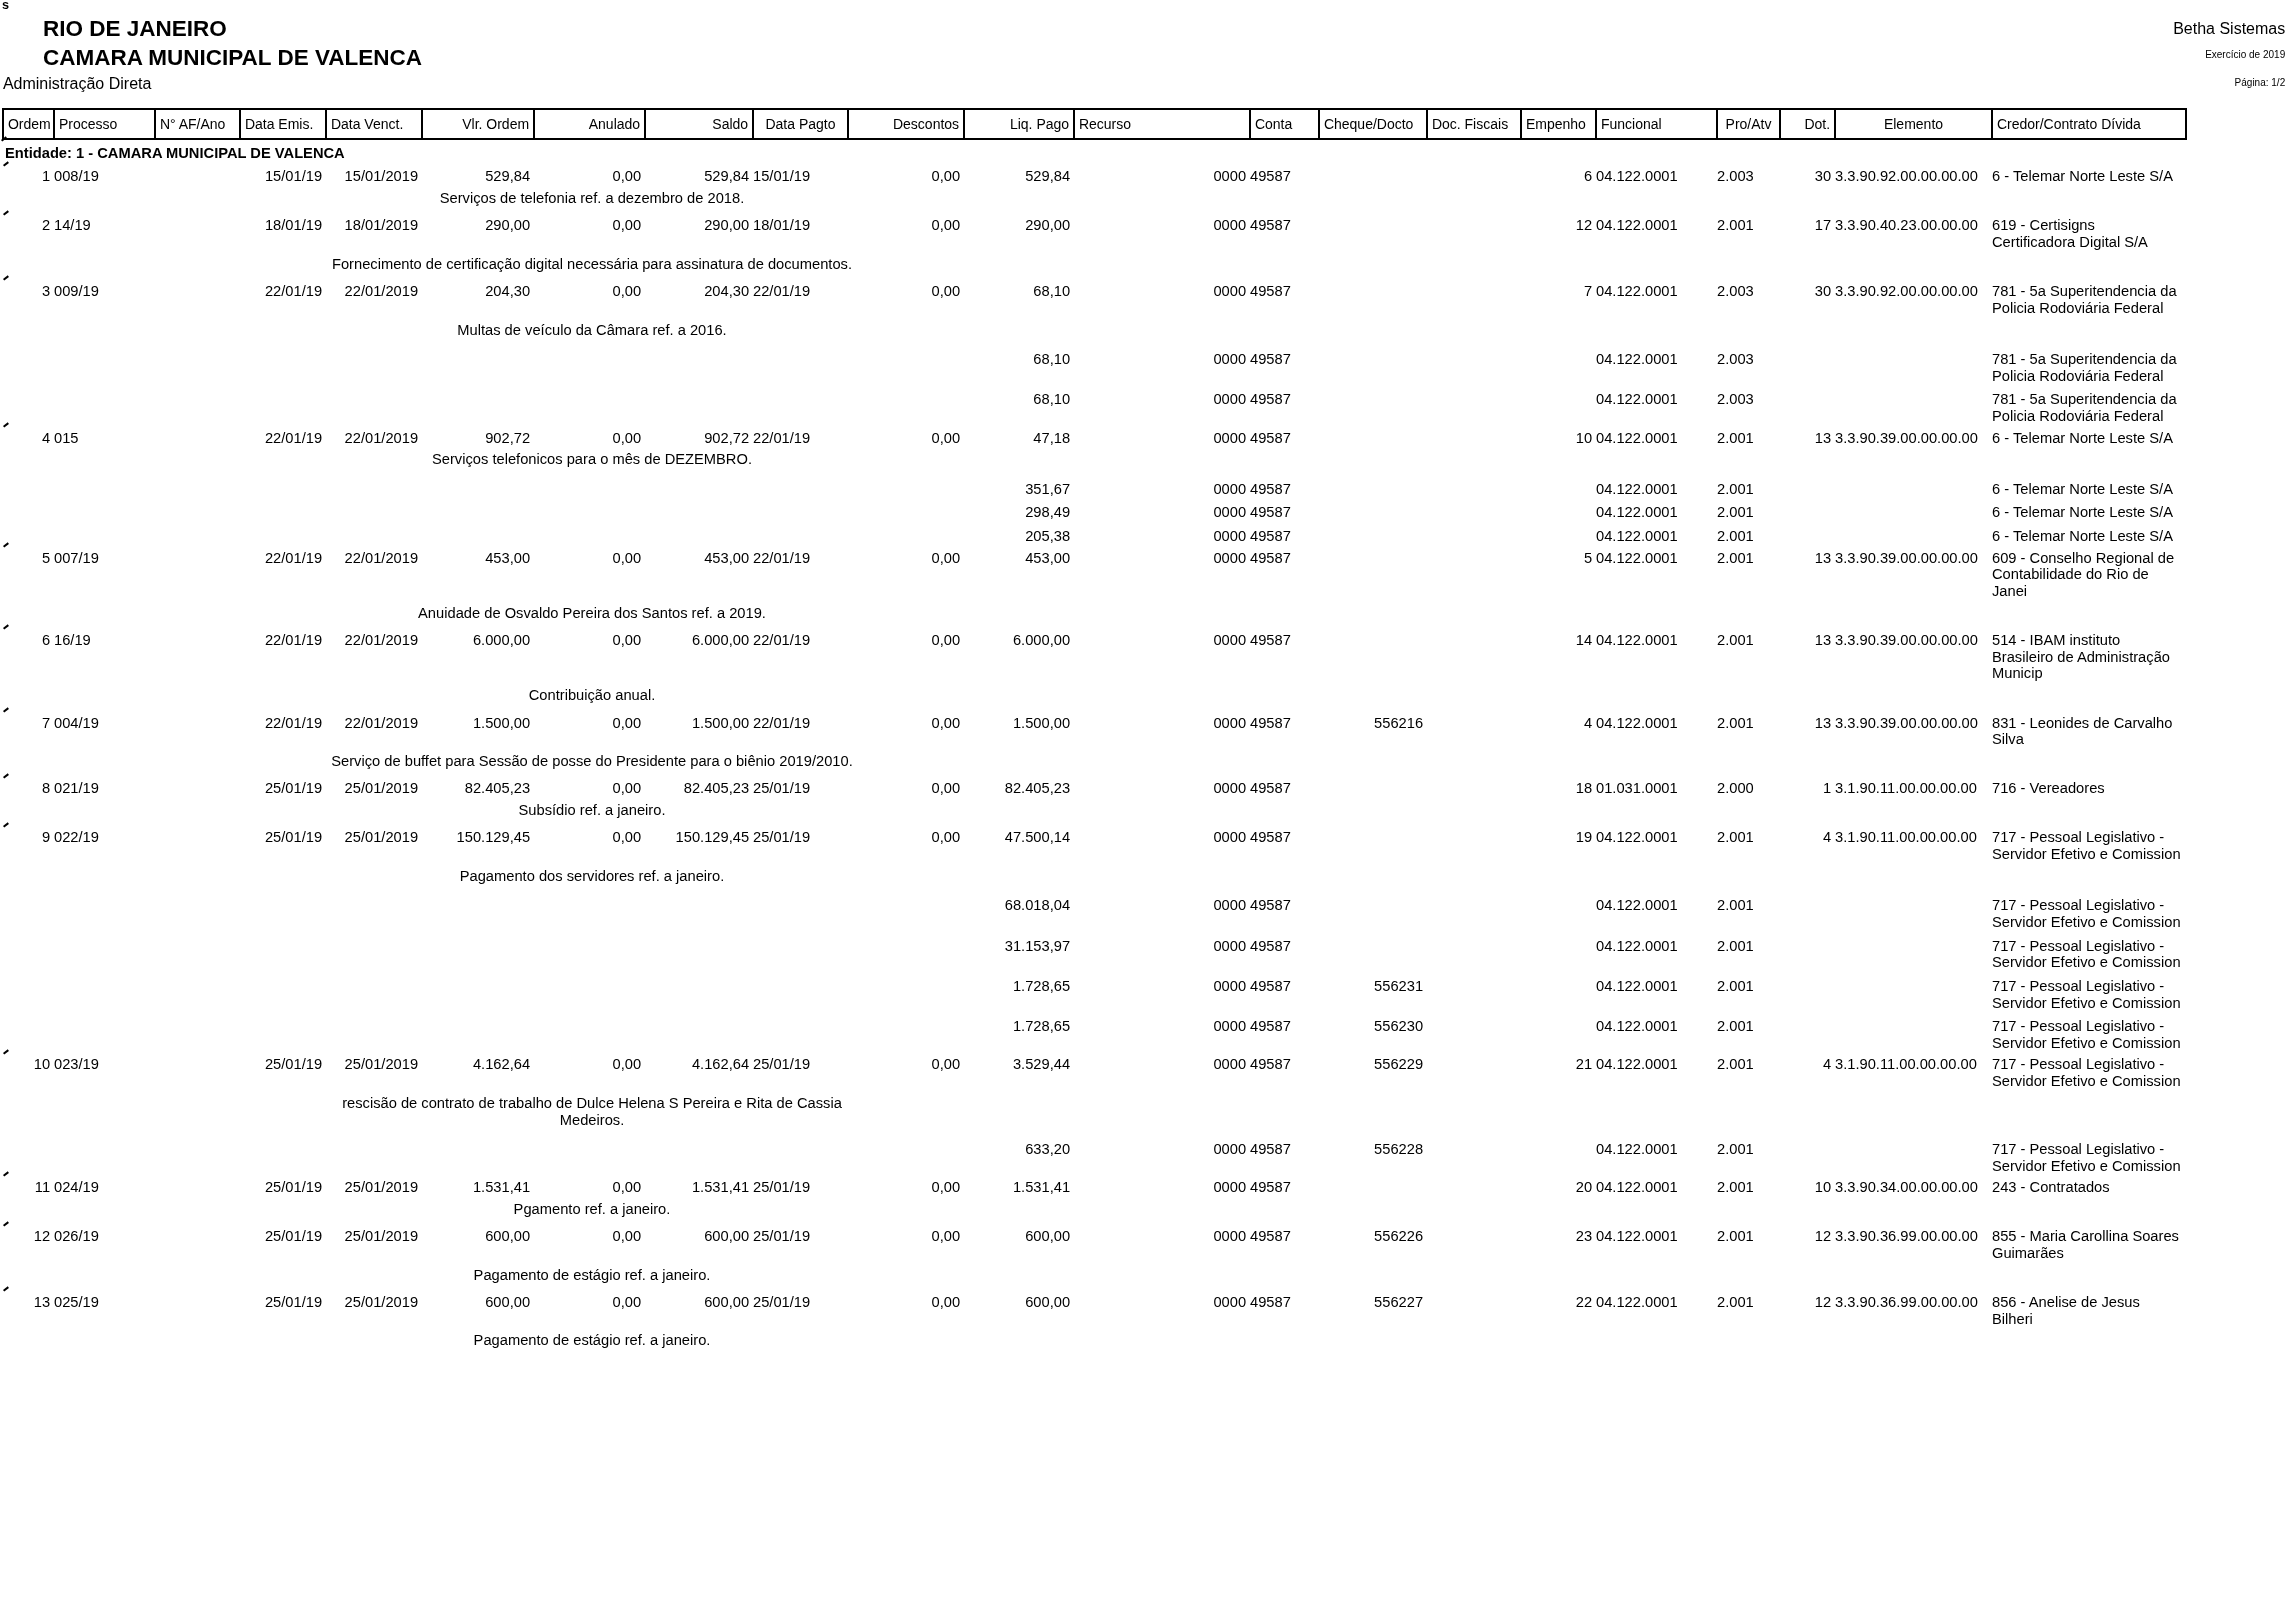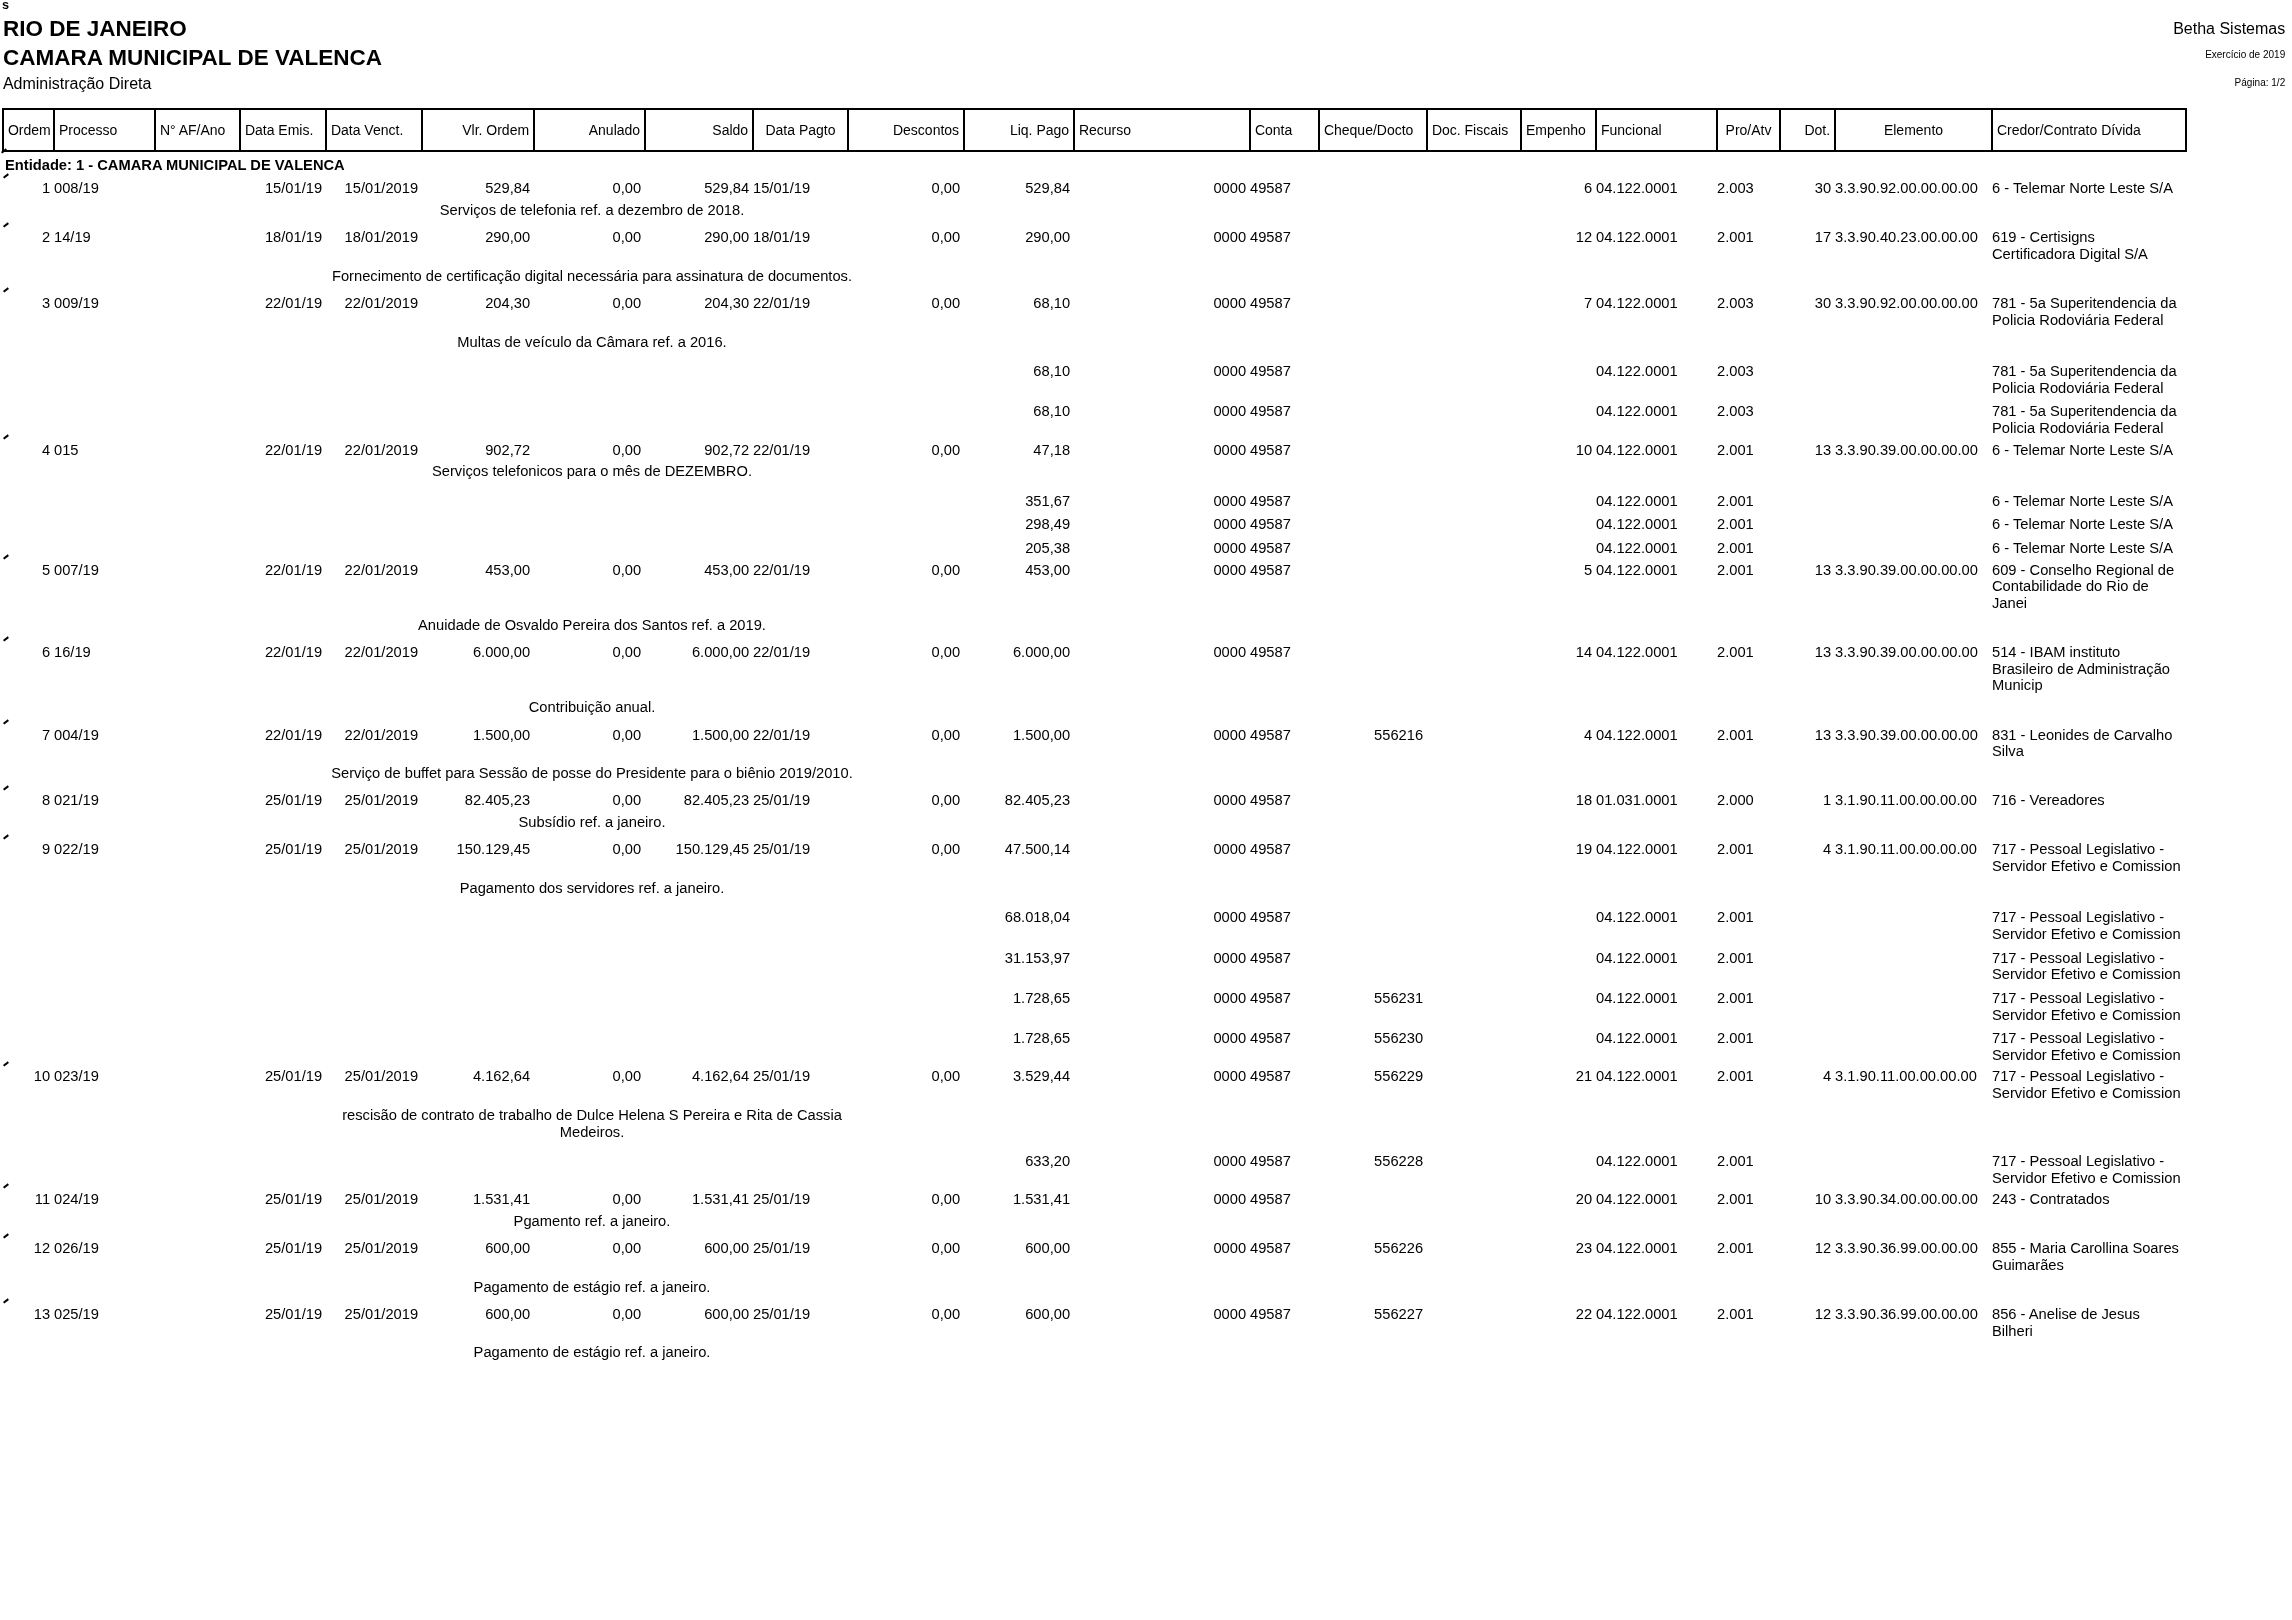--- a/index.html
+++ b/index.html
@@ -3,29 +3,29 @@
 <meta charset="utf-8">
 <style>
   * { margin:0; padding:0; box-sizing:border-box; }
   html,body { background:#ffffff; }
   body {
     width:2293px; height:1620px; overflow:hidden; position:relative;
     font-family:"Liberation Sans","DejaVu Sans",sans-serif; color:#000;
   }
   .corner-frag { position:absolute; left:2px; top:-2px; font-size:12.7px; font-weight:bold; }
   .page-header { display:flex; justify-content:space-between; padding:13.7px 7.8px 0 2.9px; }
-  .hl-line1,.hl-line2 { font-size:22.5px; font-weight:bold; line-height:29px; letter-spacing:0px; }
+  .hl-line1,.hl-line2 { font-size:22.5px; font-weight:bold; line-height:29px; letter-spacing:0px;margin-left:40px; }
   .hl-line3,.hl-line4 { font-size:16px; line-height:24.5px; }
   .header-right { text-align:right; padding-top:2px; }
   .hr-vendor { font-size:16px; line-height:25.5px; }
   .hr-exercise,.hr-page { font-size:10px; line-height:27.4px; }
 
   table.report { border-collapse:collapse; table-layout:fixed; width:2182px; margin-left:2px; margin-top:11.8px; }
   table.report th {
-    border:2px solid #000; font-weight:normal; font-size:14px; height:42px;
+    border:2px solid #000; font-weight:normal; font-size:14px; height:30px;
     padding:2px 3.9px; white-space:nowrap; overflow:hidden;
   }
   table.report thead tr { border-top:2.9px solid #000; border-bottom:2.9px solid #000; }
   table.report td {
     font-size:14.7px; line-height:16.7px; vertical-align:top;
     padding:2px 3.9px 2px 0; overflow:visible; word-wrap:break-word;
   }
   tr.row-entity td { font-weight:bold; font-size:14.7px; padding:4.9px 0 3.9px 2px; position:relative; }
   .al-r { text-align:right; } .al-l { text-align:left; } .al-c { text-align:center; }
   td.c-ordem { position:relative; }

